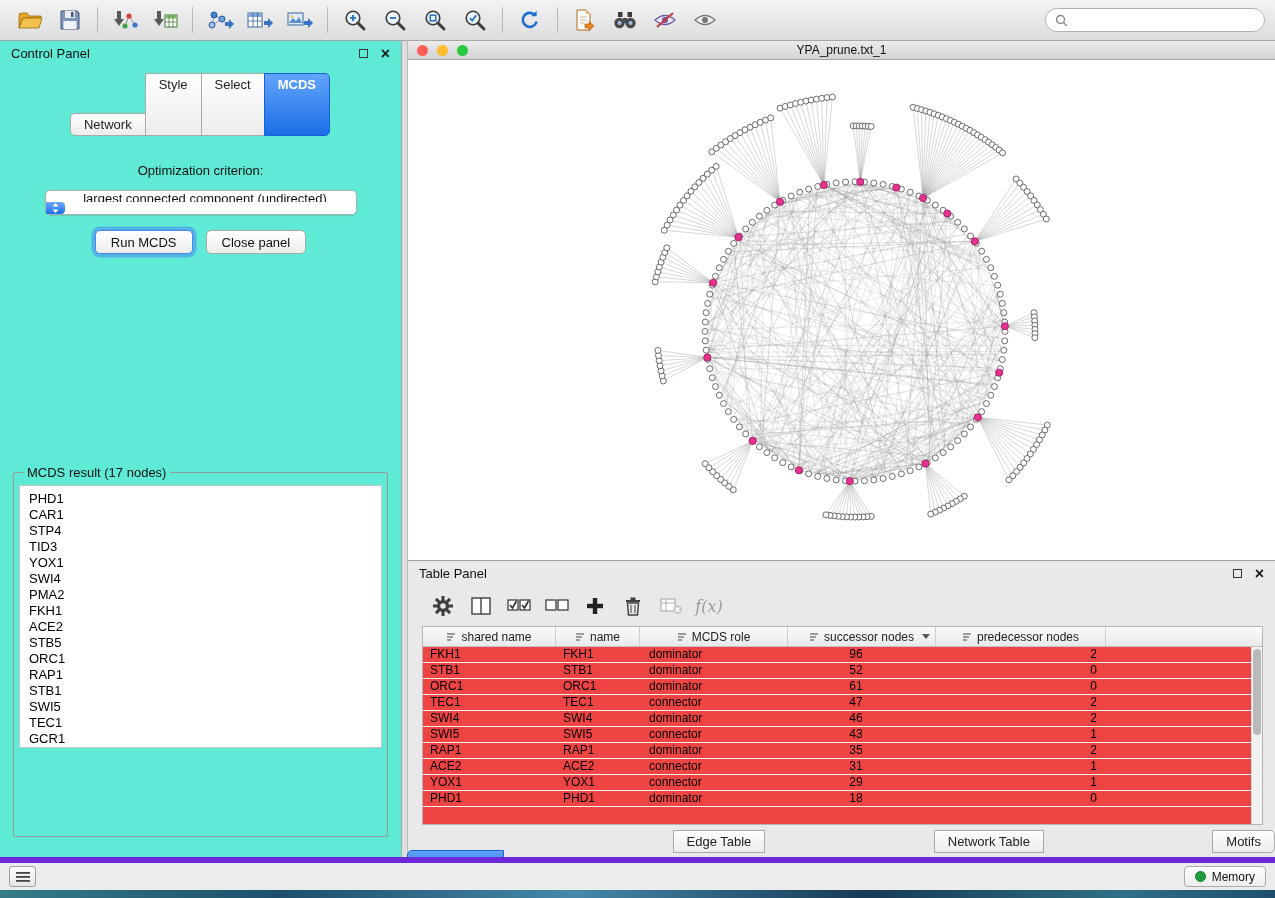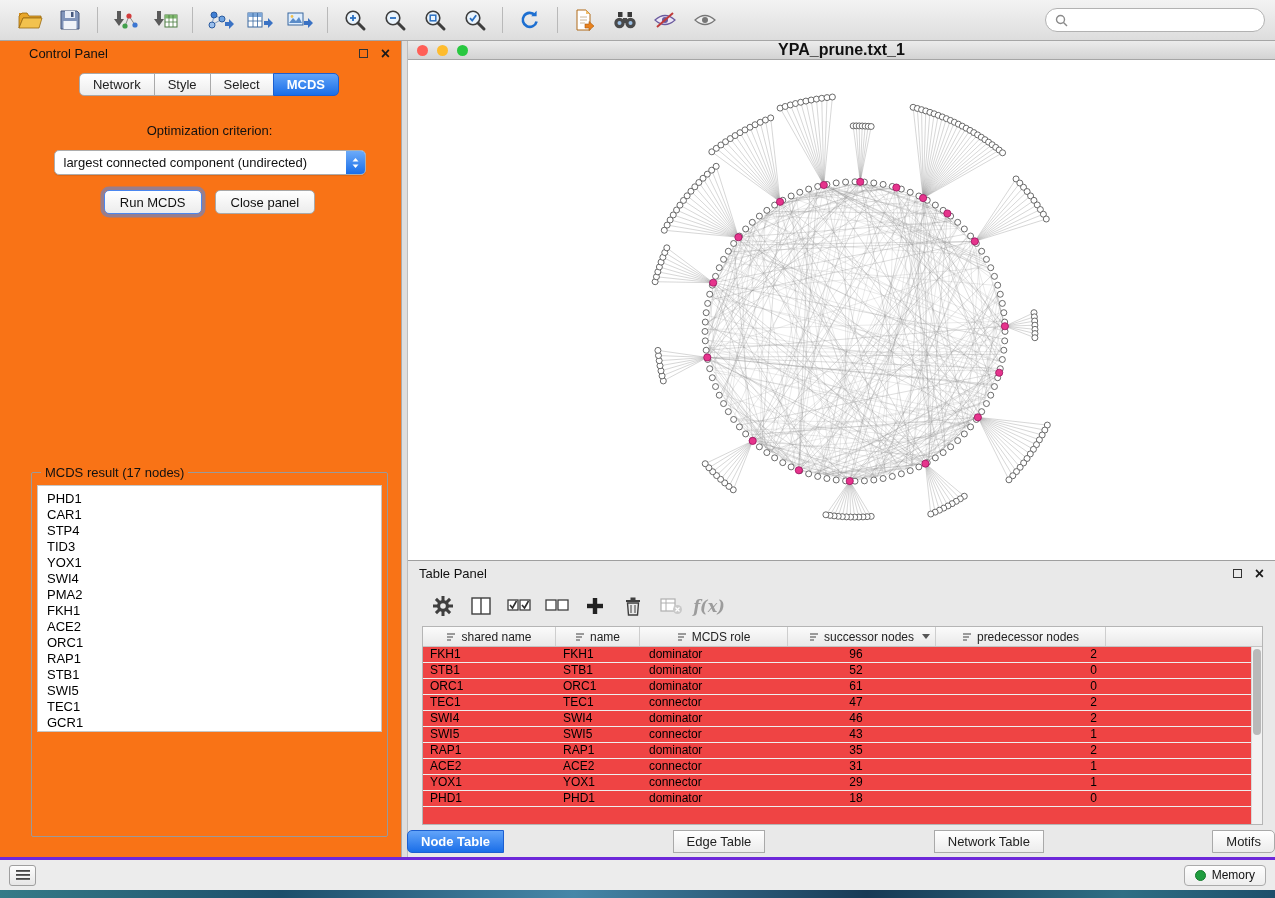--- a/index.html
+++ b/index.html
@@ -10,77 +10,77 @@
   .toolbar { height:41px; flex:0 0 auto; background:linear-gradient(#f3f3f3,#dddddd); border-bottom:1px solid #a6a6a6; display:flex; align-items:center; padding:0 10px; }
   .tbtn { width:40px; height:32px; display:flex; align-items:center; justify-content:center; background:none; border:none; cursor:pointer; }
   .tsep { width:1px; height:26px; background:#b9b9b9; margin:0 7px; }
   .search-wrap { margin-left:auto; width:220px; height:24px; border:1px solid #b2b2b2; border-radius:12px; background:#fff; display:flex; align-items:center; padding:0 9px; gap:5px; }
   .search-wrap input { border:none; outline:none; flex:1; font-size:12px; background:transparent; min-width:0; }
 
   
   .main { flex:1; display:flex; min-height:0; }
 
   
-  .cpanel { width:401px; flex:0 0 auto; background:#f97316; display:flex; flex-direction:column;padding-left:18px; }
+  .cpanel { width:401px; flex:0 0 auto; background:#5eead4; display:flex; flex-direction:column; }
   .phead { height:25px; flex:0 0 auto; display:flex; align-items:center; padding:0 11px; font-size:13px; color:#111; }
   .phead .sp { flex:1; }
   .win-min { width:9px; height:9px; border:1.5px solid #333; display:inline-block; }
   .win-close { font-size:16px; font-weight:bold; color:#1a1a1a; line-height:1; margin-left:13px; cursor:pointer; }
   .tabs { display:flex; justify-content:center; margin-top:7px; }
   .tab { font-size:13px; padding:3px 13px; background:linear-gradient(#ffffff,#ececec); border:1px solid #a9a9a9; margin-left:-1px; color:#222; cursor:pointer; white-space:nowrap; }
-  .tab:first-child { border-radius:5px 0 0 5px; }
+  .tab:first-child { border-radius:5px 0 0 5px;margin-top:40px; }
   .tab:last-child { border-radius:0 5px 5px 0; }
   .tab.active { background:linear-gradient(#62a4f9, var(--accent)); color:#fff; border-color:#1c5fd0; font-weight:bold; }
   .opt-label { text-align:center; font-size:13px; margin-top:27px; color:#111; }
-  .dropdown { width:312px; height:25px; margin:12px auto 0; background:#fff; border:1px solid #adadad; border-radius:5px; display:flex; align-items:center; box-shadow:0 1px 1px rgba(0,0,0,.10); cursor:pointer; }
+  .dropdown { width:312px; height:25px; margin:12px auto 0; background:#fff; border:1px solid #adadad; border-radius:5px; display:flex; align-items:center; box-shadow:0 1px 1px rgba(0,0,0,.10); cursor:pointer;flex-direction:column; }
   .dropdown .dval { flex:1; font-size:13px; padding-left:9px; color:#111; white-space:nowrap; overflow:hidden; }
   .dd-step { width:19px; align-self:stretch; background:linear-gradient(#6cabf9, var(--accent)); border-radius:0 4px 4px 0; display:flex; align-items:center; justify-content:center; }
   .btn-row { display:flex; justify-content:center; gap:13px; margin-top:15px; }
   .pbtn { height:24px; padding:0 15px; font-size:13px; background:linear-gradient(#ffffff,#ececec); border:1px solid #a9a9a9; border-radius:5px; color:#111; cursor:pointer; }
   .pbtn.focus-ring { box-shadow:0 0 0 3.5px rgba(72,135,240,.55); border-color:#4a87f0; }
   .cp-spacer { flex:1; }
   .result-box { margin:0 13px 20px; height:372px; flex:0 0 auto; border:1px solid #9a9a9a; border-radius:2px; padding:5px; display:flex; flex-direction:column; }
   .result-box legend { font-size:13px; padding:0 4px; margin-left:4px; color:#111; }
   .result-list { background:#fff; border:1px solid #c6c6c6; flex:1; overflow:hidden; padding:5px 0 0 9px; }
   .result-item { font-size:13px; line-height:16px; color:#000; }
 
   .vsplit { width:7px; flex:0 0 auto; background:#dedede; border-left:1px solid #aaaaaa; border-right:1px solid #bdbdbd; cursor:col-resize; }
 
   
   .rightcol { flex:1; display:flex; flex-direction:column; min-width:0; }
   .netwin { height:520px; flex:0 0 auto; display:flex; flex-direction:column; border-bottom:1px solid #9f9f9f; }
   .net-titlebar { height:19px; flex:0 0 auto; background:linear-gradient(#ececec,#d3d3d3); border-bottom:1px solid #a5a5a5; position:relative; display:flex; align-items:center; justify-content:center; }
   .tl { position:absolute; left:9px; top:4px; display:flex; gap:9px; }
   .tl i { width:11px; height:11px; border-radius:50%; display:block; }
-  .net-title { font-size:16px; font-weight:bold; color:#111; }
+  .net-title { font-size:12px; font-weight:normal; color:#111; }
   .net-canvas { flex:1; background:#fff; position:relative; cursor:default; }
   .net-canvas svg { position:absolute; inset:0; width:100%; height:100%; }
 
   
   .tpanel { flex:1; background:#e9e9e9; display:flex; flex-direction:column; min-height:0; }
   .tp-toolbar { height:40px; flex:0 0 auto; display:flex; align-items:center; padding-left:16px; }
-  .ttbtn { width:38px; height:30px; display:flex; align-items:center; justify-content:center; background:none; border:none; cursor:pointer;font-weight:bold; }
+  .ttbtn { width:38px; height:30px; display:flex; align-items:center; justify-content:center; background:none; border:none; cursor:pointer; }
   .fx { font-family:"DejaVu Serif", serif; font-style:italic; font-size:16px; color:#9c9c9c; }
   .tablebox { margin:0 12px 0 14px; background:#ef4444; border:1px solid #b5b5b5; flex:1; position:relative; overflow:hidden; display:flex; flex-direction:column; }
   .thead { display:flex; height:20px; flex:0 0 auto; background:linear-gradient(#fbfbfb,#e9e9e9); border-bottom:1px solid #c4c4c4; }
   .th { display:flex; align-items:center; justify-content:center; gap:5px; font-size:12px; color:#222; border-right:1px solid #cecece; position:relative; cursor:pointer; }
   .th.filler { flex:1; border-right:none; cursor:default; }
   .c0{width:133px} .c1{width:84px} .c2{width:148px} .c3{width:148px} .c4{width:170px}
   .th-caret { position:absolute; right:5px; top:7px; width:0; height:0; border-left:4px solid transparent; border-right:4px solid transparent; border-top:5px solid #555; }
   .tbody { flex:1; overflow:hidden; }
   .trow { display:flex; height:16px; align-items:center; border-bottom:1px solid #efefef; }
   .td { font-size:12px; color:#000; line-height:15px; white-space:nowrap; }
   .td.c0{padding-left:7px} .td.c1{padding-left:7px} .td.c2{padding-left:9px}
   .td.c3{text-align:center; padding-right:12px} .td.c4{text-align:right; padding-right:9px}
   .vscroll { position:absolute; right:0; top:20px; bottom:0; width:11px; background:#f2f2f2; border-left:1px solid #d8d8d8; cursor:pointer; }
   .vthumb { position:absolute; top:2px; left:1px; width:8px; height:86px; background:#b9b9b9; border-radius:4px; }
   .btabs { height:32px; flex:0 0 auto; display:flex; justify-content:space-between; align-items:center; }
 
   
-  .statusbar { height:33px; flex:0 0 auto; background:#ececec; border-top:3px solid #6d28d9; display:flex; align-items:center; padding:0 9px; }
+  .statusbar { height:33px; flex:0 0 auto; background:#ececec; border-top:6px solid #6d28d9; display:flex; align-items:center; padding:0 9px; }
   .hambtn { width:27px; height:21px; border:1px solid #9f9f9f; border-radius:3px; background:linear-gradient(#fdfdfd,#e6e6e6); display:flex; align-items:center; justify-content:center; cursor:pointer; }
   .membtn { margin-left:auto; height:21px; border:1px solid #ababab; border-radius:4px; background:linear-gradient(#fefefe,#ededed); display:flex; align-items:center; gap:6px; padding:0 10px; font-size:12px; color:#111; cursor:pointer; }
   .memdot { width:11px; height:11px; border-radius:50%; border:1px solid #157a2d; }
   .deskstrip { height:8px; flex:0 0 auto; background:linear-gradient(90deg,#357b88,#1d4f6b 22%,#4687a8 45%,#173a55 68%,#2f6f85 88%,#1d4f6b); }
 </style>
 </head>
 <body>
 
 <div class="app">
 
@@ -265,20 +265,21 @@
         <div class="result-list" id="mcds-list">
             <div class="result-item">PHD1</div>
             <div class="result-item">CAR1</div>
             <div class="result-item">STP4</div>
             <div class="result-item">TID3</div>
             <div class="result-item">YOX1</div>
             <div class="result-item">SWI4</div>
             <div class="result-item">PMA2</div>
             <div class="result-item">FKH1</div>
             <div class="result-item">ACE2</div>
+            <div class="result-item">STB5</div>
             <div class="result-item">ORC1</div>
             <div class="result-item">RAP1</div>
             <div class="result-item">STB1</div>
             <div class="result-item">SWI5</div>
             <div class="result-item">TEC1</div>
             <div class="result-item">GCR1</div>
           </div>
       </fieldset>
     </div>
 

